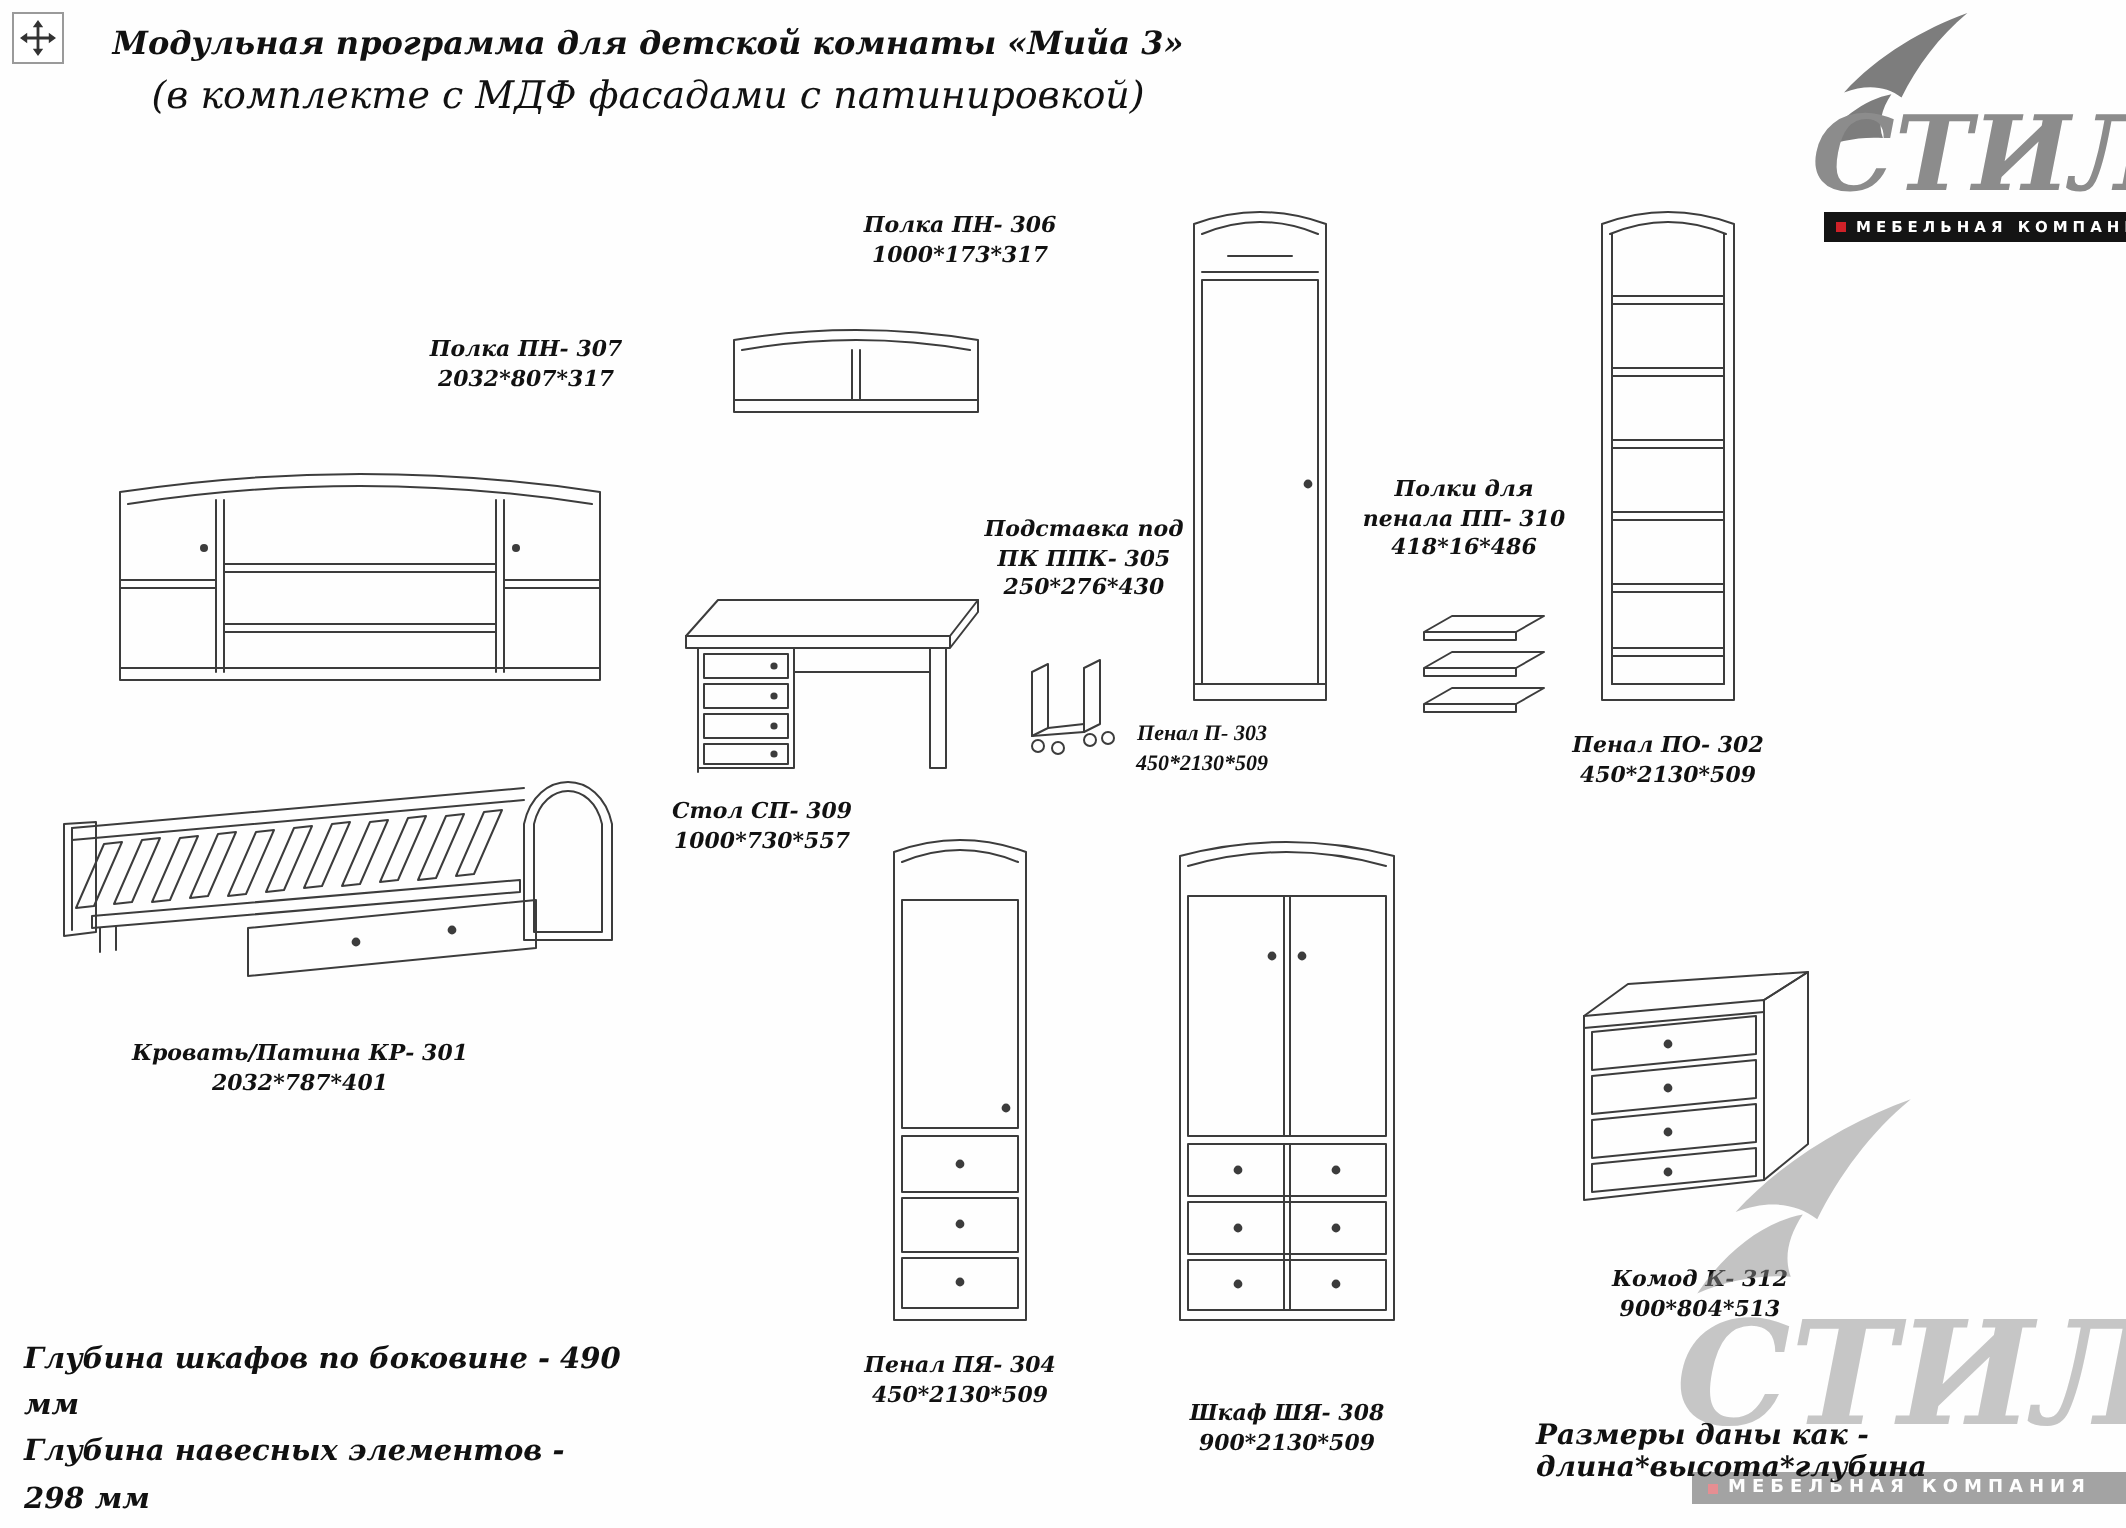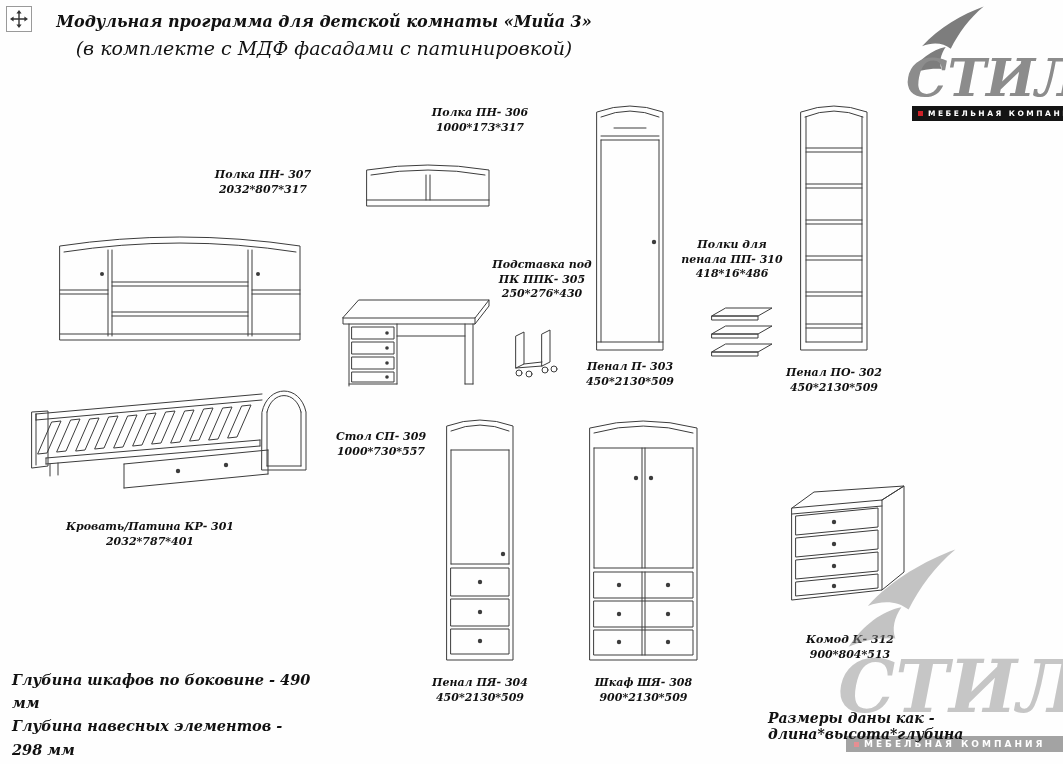--- a/index.html
+++ b/index.html
@@ -114,21 +114,21 @@
       <path class="draw" d="M12,40 V102 M60,40 V100 M12,100 H60"></path>
       <path class="draw" d="M15,43 H57 V55 H15 Z M15,58 H57 V70 H15 Z M15,73 H57 V85 H15 Z M15,88 H57 V98 H15 Z"></path>
       <circle class="dot" cx="50" cy="49" r="1.8"></circle>
         <circle class="dot" cx="50" cy="64" r="1.8"></circle>
       <circle class="dot" cx="50" cy="79" r="1.8"></circle>
         <circle class="dot" cx="50" cy="93" r="1.8"></circle>
       <path class="draw" d="M128,40 V100 M136,40 V100 M128,100 H136"></path>
       <path class="draw" d="M60,52 H128"></path>
     </svg>
   </div>
-  <div class="label" style="left:320px; top:399px; width:122px;margin-top:31px;">
+  <div class="label" style="left:320px; top:399px; width:122px;">
     <div>Стол СП- 309</div>
     <div>1000*730*557</div>
   </div>
 
   <div class="label" style="left:486px; top:258px; width:112px;">
     <div>Подставка под</div>
     <div>ПК   ППК- 305</div>
     <div>250*276*430</div>
   </div>
   <div class="fig" style="left:506px; top:328px;">
@@ -145,21 +145,21 @@
 
   <div class="fig" style="left:592px; top:92px;">
     <svg width="76" height="266" viewBox="0 0 76 266">
       <path class="draw" d="M5,20 Q38,8 71,20 L71,258 L5,258 Z"></path>
       <path class="draw" d="M9,25 Q38,13 67,25"></path>
       <path class="draw" d="M9,44 H67 M22,36 H54"></path>
       <path class="draw" d="M9,48 V250 M67,48 V250 M9,48 H67 M5,250 H71"></path>
       <circle class="dot" cx="62" cy="150" r="2.2"></circle>
     </svg>
   </div>
-  <div class="label" style="left:567px; top:360px; width:126px;">
+  <div class="label" style="left:538px; top:360px; width:126px;font-family:Liberation Serif, serif;">
     <div>Пенал П- 303</div>
     <div>450*2130*509</div>
   </div>
 
   <div class="label" style="left:668px; top:238px; width:128px;">
     <div>Полки для</div>
     <div>пенала ПП- 310</div>
     <div>418*16*486</div>
   </div>
   <div class="fig" style="left:702px; top:304px;">
@@ -240,21 +240,21 @@
       <path class="draw" d="M8,166 H107 V192 H8 Z M8,195 H107 V221 H8 Z M8,224 H107 V249 H8 Z"></path>
       <path class="draw" d="M56,166 V249 M59,166 V249"></path>
       <circle class="dot" cx="33" cy="179" r="2.2"></circle>
         <circle class="dot" cx="82" cy="179" r="2.2"></circle>
       <circle class="dot" cx="33" cy="208" r="2.2"></circle>
         <circle class="dot" cx="82" cy="208" r="2.2"></circle>
       <circle class="dot" cx="33" cy="236" r="2.2"></circle>
         <circle class="dot" cx="82" cy="236" r="2.2"></circle>
     </svg>
   </div>
-  <div class="label" style="left:576px; top:676px; width:135px;">
+  <div class="label" style="left:576px; top:700px; width:135px;">
     <div>Шкаф ШЯ- 308</div>
     <div>900*2130*509</div>
   </div>
 
   <div class="fig" style="left:786px; top:476px;">
     <svg width="128" height="136" viewBox="0 0 128 136">
       <path class="draw" d="M6,32 L96,24 L96,114 L6,124 Z"></path>
       <path class="draw" d="M6,32 L28,16 L118,10 L96,24 M6,38 L96,30"></path>
       <path class="draw" d="M96,24 L118,10 L118,96 L96,114"></path>
       <path class="draw" d="M10,40 L92,32 L92,51 L10,59 Z"></path>

